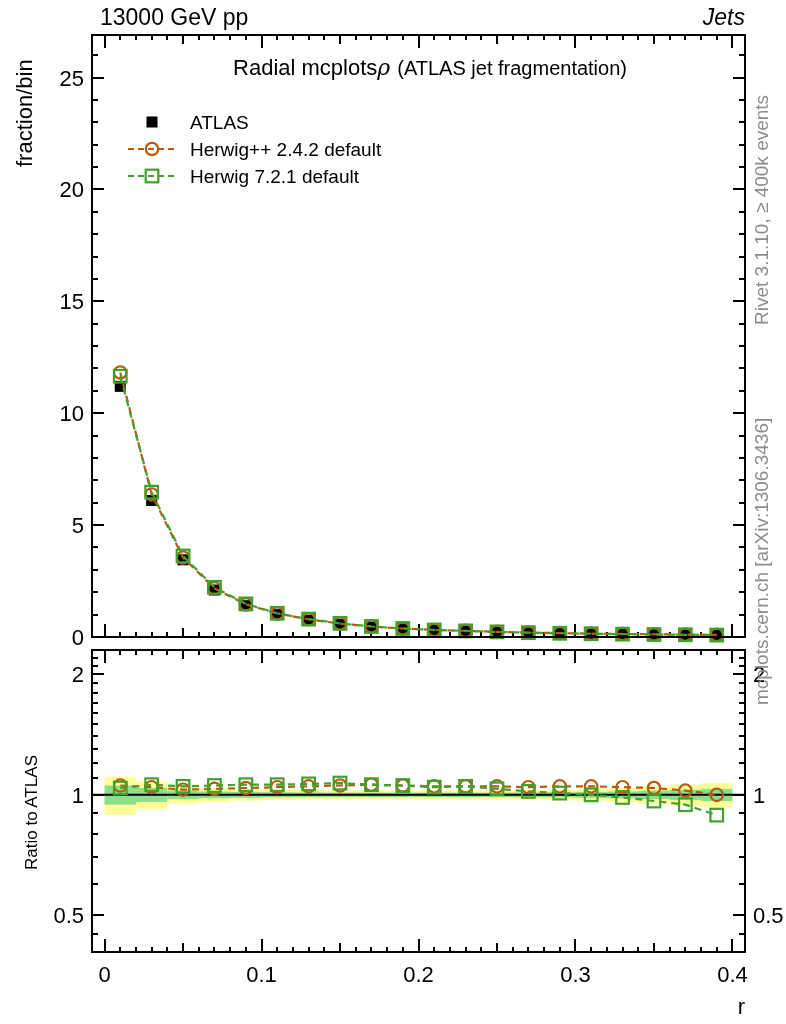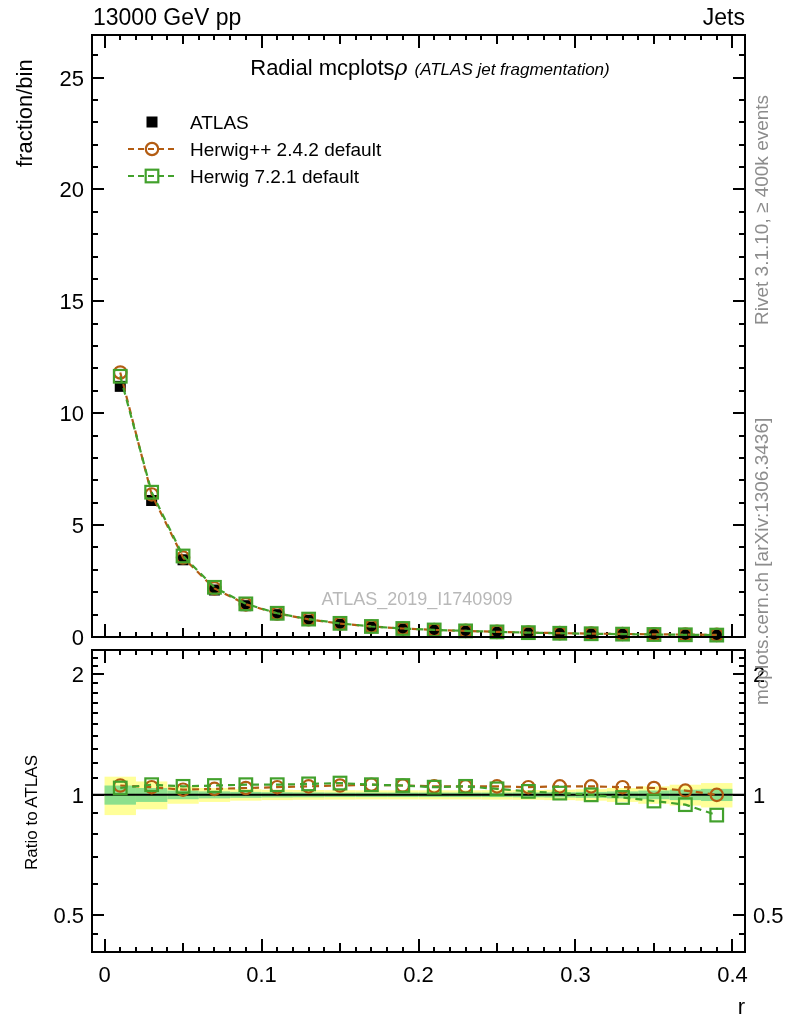--- a/index.html
+++ b/index.html
@@ -2,21 +2,21 @@
 <html><head>
 <meta charset="utf-8">
 <style>
   html,body{margin:0;padding:0;background:#ffffff;}
   .page{position:relative;width:786px;height:1024px;background:#ffffff;
         font-family:"Liberation Sans",sans-serif;color:#000;overflow:hidden;}
   svg{position:absolute;left:0;top:0;}
   .olay{position:absolute;white-space:nowrap;}
   .hdr{font-size:23px;}
   .ptitle{font-size:22px;}
-  .ptitle .paren{font-size:17px;margin-left:7px;font-style:italic;}
+  .ptitle .paren{font-size:20px;margin-left:7px;}
   .ptitle .rho{font-family:"DejaVu Serif",serif;font-style:italic;}
   .vtext{position:absolute;transform-origin:0 0;transform:rotate(-90deg);white-space:nowrap;}
   .ylab{font-size:22px;}
   .rlab{font-size:17px;}
   .gray{color:#8c8c8c;font-size:19px;}
   .wmark{color:#b8b8b8;font-size:18px;transform:translateX(-50%);}
   .ctr{transform:translateX(-50%);}
 </style>
 </head>
 <body>
@@ -467,26 +467,25 @@
         <circle cx="152" cy="149" r="6.2" fill="none" stroke="#b35c12" stroke-width="2.2"></circle>
         <text x="190" y="156" fill="#000">Herwig++ 2.4.2 default</text>
         <line x1="128" x2="177" y1="176" y2="176" stroke="#42a12c" stroke-width="2.2" stroke-dasharray="6 4"></line>
         <rect x="145.7" y="169.7" width="12.6" height="12.6" fill="none" stroke="#42a12c" stroke-width="2.2"></rect>
         <text x="190" y="183" fill="#000">Herwig 7.2.1 default</text>
       </g>
       <rect x="92" y="35" width="653" height="602" fill="none" stroke="#000" stroke-width="2" shape-rendering="crispEdges"></rect>
       <rect x="92" y="650" width="653" height="302" fill="none" stroke="#000" stroke-width="2" shape-rendering="crispEdges"></rect>
     </svg>
 
-<div class="olay hdr" style="left:93px;top:4px;">13000 GeV pp</div>
-<div class="olay hdr" style="right:41px;top:4px;">Jets</div>
+<div class="olay hdr" style="left:100px;top:4px;">13000 GeV pp</div>
+<div class="olay hdr" style="right:41px;top:4px;font-style:italic;">Jets</div>
 
 <div class="olay ptitle ctr" style="left:430px;top:55px;"><span>Radial mcplots</span><span class="rho">ρ</span><span class="paren">(ATLAS jet fragmentation)</span></div>
 
 <div class="vtext ylab" style="left:12px;top:167px;">fraction/bin</div>
 <div class="vtext rlab" style="left:22px;top:870px;">Ratio to ATLAS</div>
 
 <div class="vtext gray" style="left:751px;top:325px;">Rivet 3.1.10, ≥ 400k events</div>
 <div class="vtext gray" style="left:751px;top:705px;">mcplots.cern.ch [arXiv:1306.3436]</div>
 
-<div class="olay wmark" style="left:417px;top:589px;">ATLAS_2019_I1740909</div>
 
 </div>
 
 </body></html>

